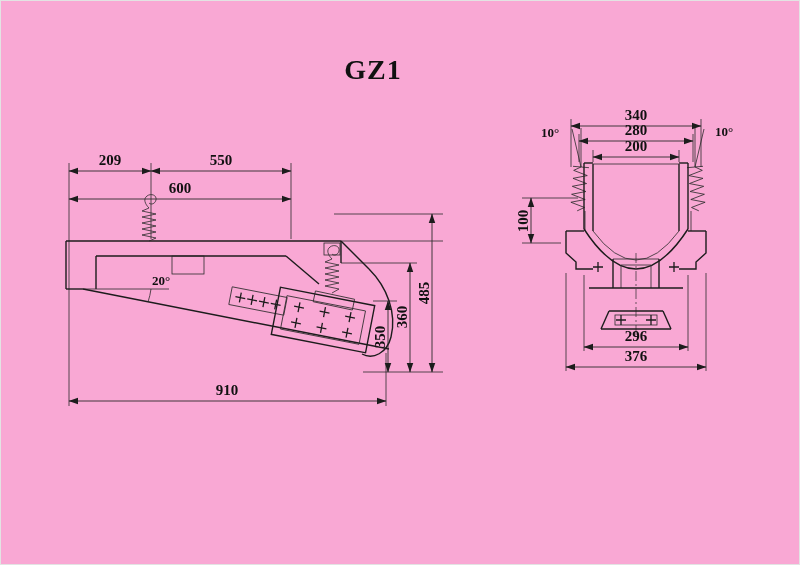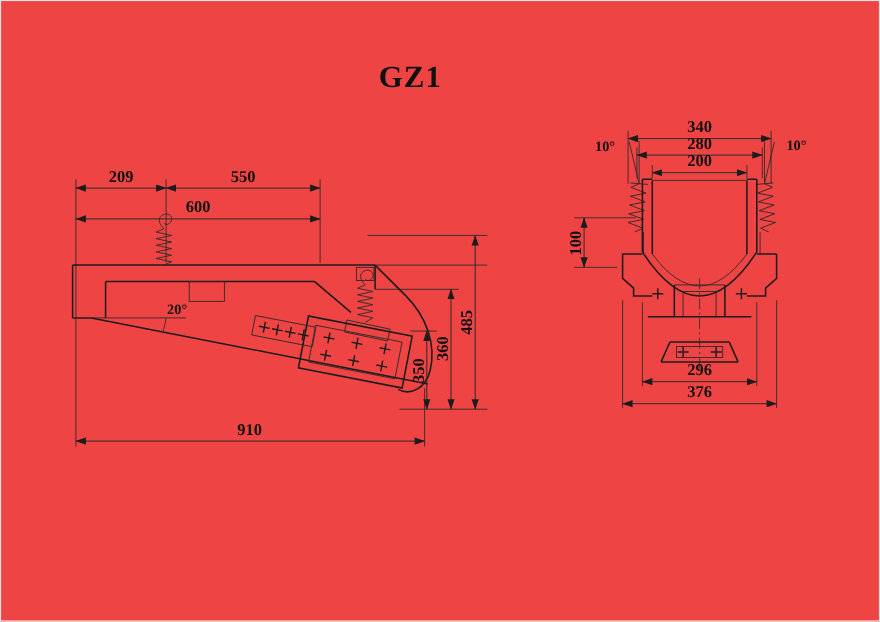--- a/index.html
+++ b/index.html
@@ -1,17 +1,17 @@
 <!DOCTYPE html>
 <html><head>
 <meta charset="utf-8">
 <style>
   html, body { margin: 0; padding: 0; background: #ffffff; }
   .canvas {
-    width: 800px; height: 565px; background: #ef4444;
+    width: 800px; height: 565px; background: #f9a8d4;
     border: 1px solid #e3e3e3; box-sizing: border-box;
     font-family: "Liberation Serif", serif; position: relative; overflow: hidden;
   }
   svg { display: block; }
   .body-ln  { stroke: #1c1c1c; stroke-width: 1.4; fill: none; }
   .thin-ln  { stroke: #2b2b2b; stroke-width: 0.8; fill: none; }
   .dim-ln   { stroke: #2b2b2b; stroke-width: 0.9; fill: none; }
   .plus-ln  { stroke: #1c1c1c; stroke-width: 1.3; fill: none; }
   .cl-ln    { stroke: #2b2b2b; stroke-width: 0.7; fill: none; stroke-dasharray: 10 3 2 3; }
   .dim-text   { font-family: "Liberation Serif", serif; font-weight: bold; font-size: 15px; fill: #111; text-anchor: middle; }

